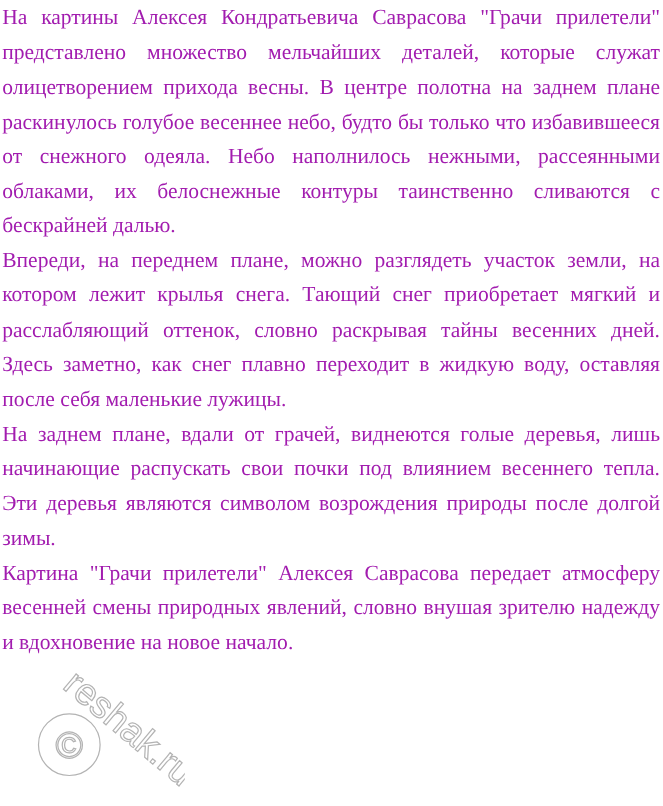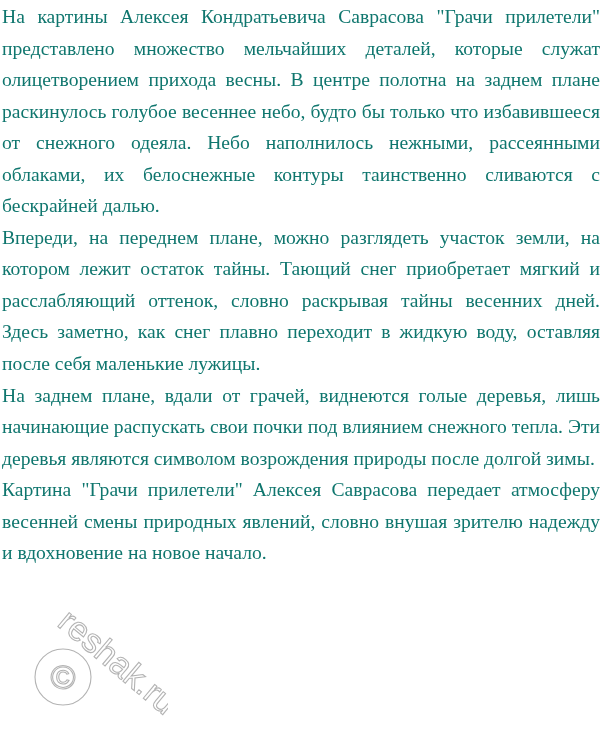--- a/index.html
+++ b/index.html
@@ -1,35 +1,35 @@
 <!DOCTYPE html>
 <html><head>
 <meta charset="utf-8">
 <style>
   html, body { margin: 0; padding: 0; background: #ffffff; }
   body { width: 603px; height: 733px; overflow: hidden; position: relative; }
   .doc {
     position: absolute; left: 2px; top: 1px; width: 598px;
     font-family: "Liberation Serif", "DejaVu Serif", serif;
-    font-size: 19.6px; line-height: 31.55px; color: #0f766e;
+    font-size: 19.6px; line-height: 31.55px; color: #a21caf;
   }
   .doc p { margin: 0; text-align: justify; text-align-last: left; }
   .watermark {
     position: absolute; left: 18px; top: 585px; width: 150px; height: 140px;
     pointer-events: none;
   }
   .watermark svg { width: 100%; height: 100%; }
 </style>
 </head>
 <body>
 
 <div class="doc">
   <p>На картины Алексея Кондратьевича Саврасова "Грачи прилетели" представлено множество мельчайших деталей, которые служат олицетворением прихода весны. В центре полотна на заднем плане раскинулось голубое весеннее небо, будто бы только что избавившееся от снежного одеяла. Небо наполнилось нежными, рассеянными облаками, их белоснежные контуры таинственно сливаются с бескрайней далью.</p>
-  <p>Впереди, на переднем плане, можно разглядеть участок земли, на котором лежит остаток тайны. Тающий снег приобретает мягкий и расслабляющий оттенок, словно раскрывая тайны весенних дней. Здесь заметно, как снег плавно переходит в жидкую воду, оставляя после себя маленькие лужицы.</p>
-  <p>На заднем плане, вдали от грачей, виднеются голые деревья, лишь начинающие распускать свои почки под влиянием снежного тепла. Эти деревья являются символом возрождения природы после долгой зимы.</p>
+  <p>Впереди, на переднем плане, можно разглядеть участок земли, на котором лежит крылья снега. Тающий снег приобретает мягкий и расслабляющий оттенок, словно раскрывая тайны весенних дней. Здесь заметно, как снег плавно переходит в жидкую воду, оставляя после себя маленькие лужицы.</p>
+  <p>На заднем плане, вдали от грачей, виднеются голые деревья, лишь начинающие распускать свои почки под влиянием весеннего тепла. Эти деревья являются символом возрождения природы после долгой зимы.</p>
   <p>Картина "Грачи прилетели" Алексея Саврасова передает атмосферу весенней смены природных явлений, словно внушая зрителю надежду и вдохновение на новое начало.</p>
 </div>
 
 <div class="watermark">
   <svg viewBox="0 0 150 140">
     <g fill="none" stroke="#9a9a9a" stroke-width="1.1" opacity="0.75">
       <circle cx="45" cy="92" r="28"></circle>
       <text x="45" y="104" text-anchor="middle" font-family="Liberation Sans, sans-serif" font-size="34">©</text>
       <text x="0" y="0" transform="translate(38,40) rotate(40)" font-family="Liberation Sans, sans-serif" font-size="34">reshak.ru</text>
     </g>

